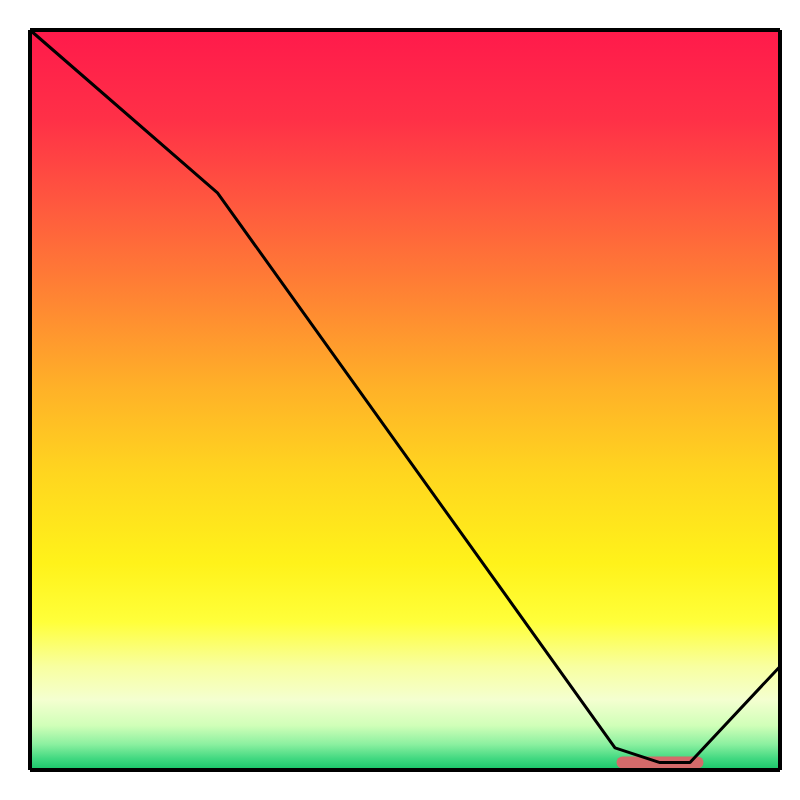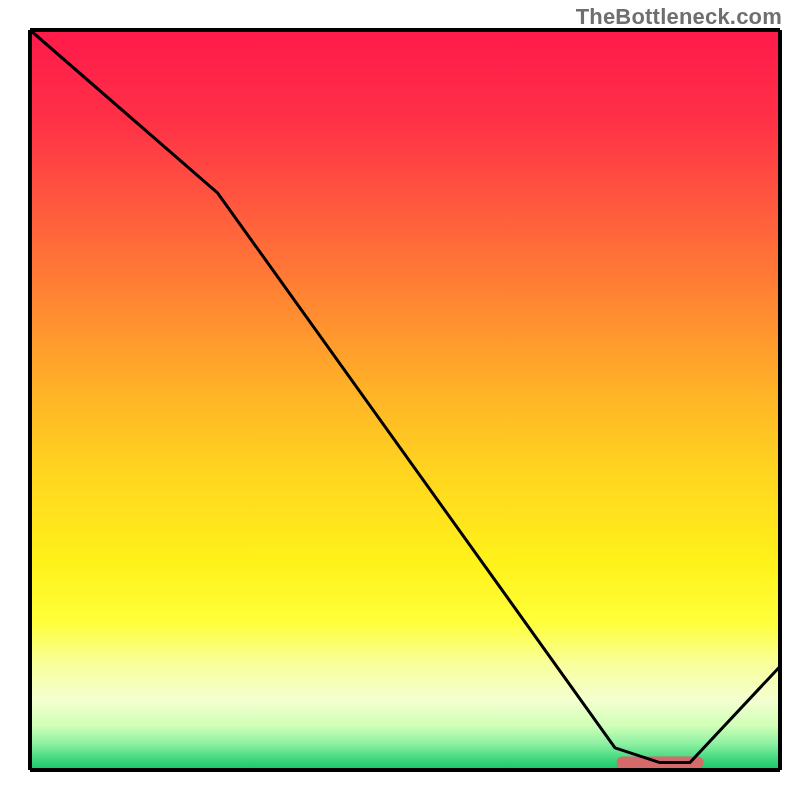--- a/index.html
+++ b/index.html
@@ -27,21 +27,20 @@
   svg.chart {
     position: absolute;
     top: 0;
     left: 0;
   }
 </style>
 </head>
 <body>
 
 <div class="container">
-  <div class="watermark">TheBottleneck.com</div>
 
   <svg class="chart" width="800" height="800">
       <defs>
         <linearGradient id="bg-grad" x1="0" y1="0" x2="0" y2="1">
           <stop offset="0%" stop-color="#ff1a4b"></stop>
           <stop offset="12%" stop-color="#ff3047"></stop>
           <stop offset="24%" stop-color="#ff5a3e"></stop>
           <stop offset="36%" stop-color="#ff8433"></stop>
           <stop offset="48%" stop-color="#ffb028"></stop>
           <stop offset="60%" stop-color="#ffd61f"></stop>

